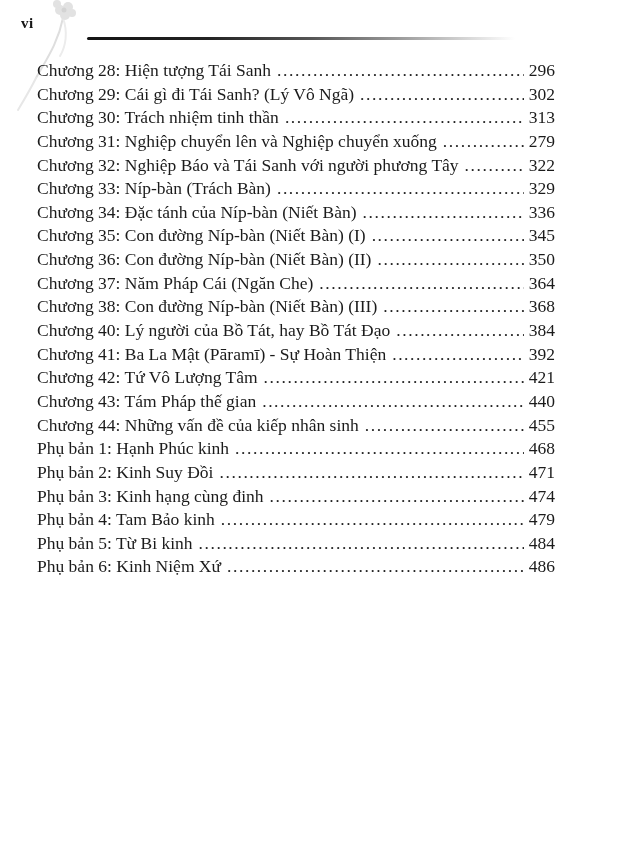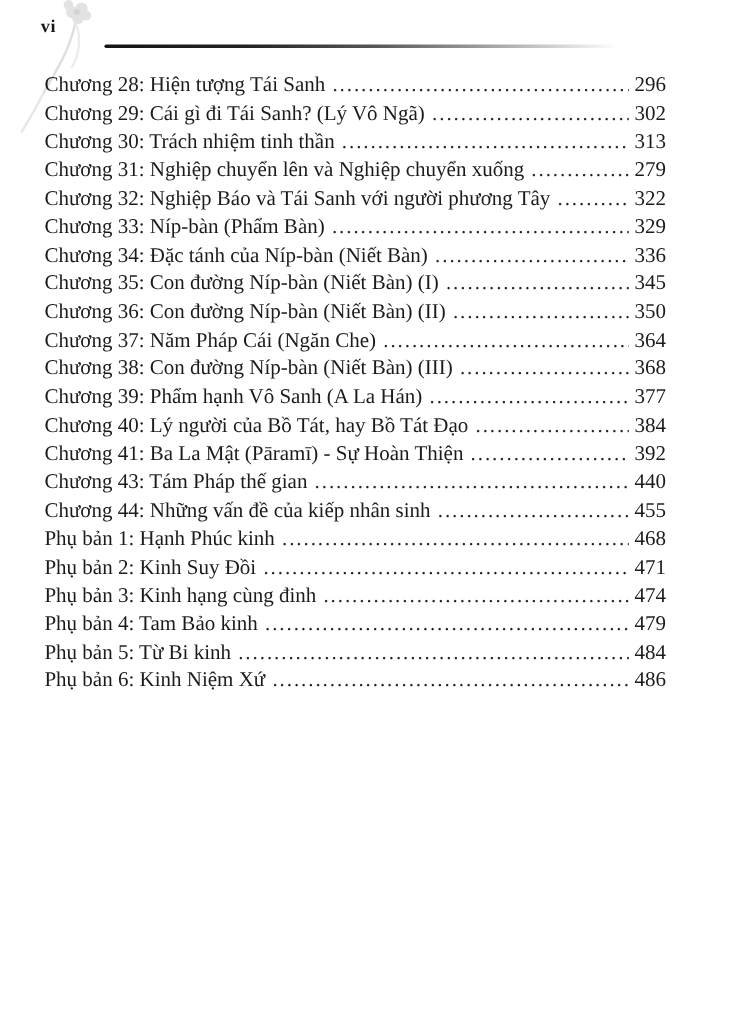--- a/index.html
+++ b/index.html
@@ -21,21 +21,21 @@
     position: absolute;
     left: 8px;
     top: -2px;
     width: 100px;
     height: 140px;
     pointer-events: none;
   }
   
   .folio {
     position: absolute;
-    left: 34px;
+    left: 21px;
     top: 15px;
     font-size: 15px;
     font-weight: 700;
     letter-spacing: 0.5px;
     color: #161616;
   }
   .running-title {
     position: absolute;
     left: 87px;
     top: 13px;
@@ -137,21 +137,21 @@
         <span class="t">Chương 31: Nghiệp chuyển lên và Nghiệp chuyển xuống</span>
         <span class="dots"></span>
         <span class="p">279</span>
       </div>
       <div class="toc-row">
         <span class="t">Chương 32: Nghiệp Báo và Tái Sanh với người phương Tây</span>
         <span class="dots"></span>
         <span class="p">322</span>
       </div>
       <div class="toc-row">
-        <span class="t">Chương 33: Níp-bàn (Phẩm Bàn)</span>
+        <span class="t">Chương 33: Níp-bàn (Trách Bàn)</span>
         <span class="dots"></span>
         <span class="p">329</span>
       </div>
       <div class="toc-row">
         <span class="t">Chương 34: Đặc tánh của Níp-bàn (Niết Bàn)</span>
         <span class="dots"></span>
         <span class="p">336</span>
       </div>
       <div class="toc-row">
         <span class="t">Chương 35: Con đường Níp-bàn (Niết Bàn) (I)</span>
@@ -167,35 +167,35 @@
         <span class="t">Chương 37: Năm Pháp Cái (Ngăn Che)</span>
         <span class="dots"></span>
         <span class="p">364</span>
       </div>
       <div class="toc-row">
         <span class="t">Chương 38: Con đường Níp-bàn (Niết Bàn) (III)</span>
         <span class="dots"></span>
         <span class="p">368</span>
       </div>
       <div class="toc-row">
-        <span class="t">Chương 39: Phẩm hạnh Vô Sanh (A La Hán)</span>
-        <span class="dots"></span>
-        <span class="p">377</span>
-      </div>
-      <div class="toc-row">
         <span class="t">Chương 40: Lý người của Bồ Tát, hay Bồ Tát Đạo</span>
         <span class="dots"></span>
         <span class="p">384</span>
       </div>
       <div class="toc-row">
         <span class="t">Chương 41: Ba La Mật (Pāramī) - Sự Hoàn Thiện</span>
         <span class="dots"></span>
         <span class="p">392</span>
       </div>
       <div class="toc-row">
+        <span class="t">Chương 42: Tứ Vô Lượng Tâm</span>
+        <span class="dots"></span>
+        <span class="p">421</span>
+      </div>
+      <div class="toc-row">
         <span class="t">Chương 43: Tám Pháp thế gian</span>
         <span class="dots"></span>
         <span class="p">440</span>
       </div>
       <div class="toc-row">
         <span class="t">Chương 44: Những vấn đề của kiếp nhân sinh</span>
         <span class="dots"></span>
         <span class="p">455</span>
       </div>
       <div class="toc-row">

